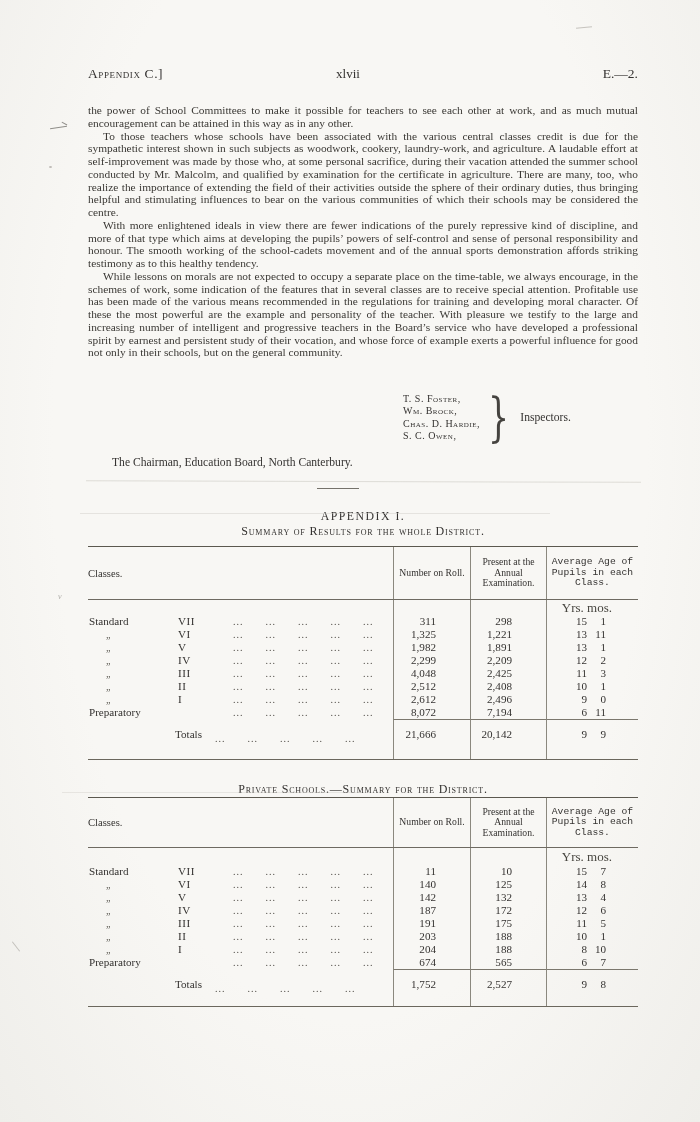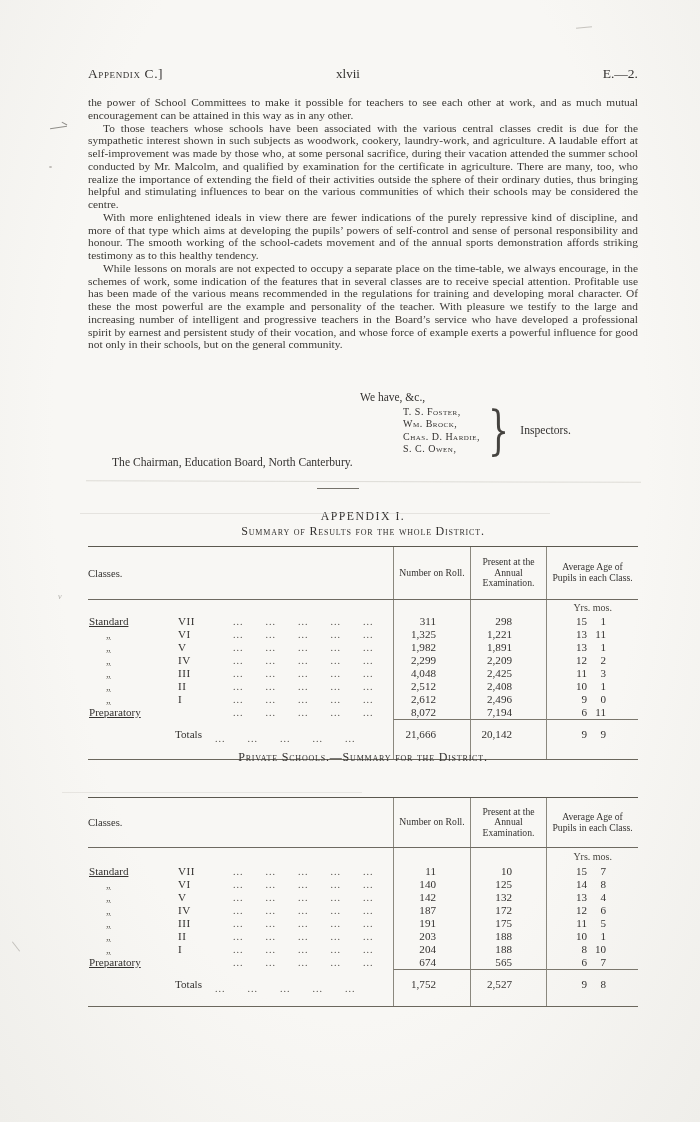--- a/index.html
+++ b/index.html
@@ -14,21 +14,21 @@
   .sc { font-variant:small-caps; }
 
   
   .running-head { position:absolute; top:66px; left:88px; width:550px;
     display:flex; justify-content:space-between; align-items:baseline; }
   .rh-left { font-size:13.5px; letter-spacing:.6px; }
   .rh-center { font-size:13px; position:absolute; left:0; right:30px; text-align:center; }
   .rh-right { font-size:13.5px; }
 
   
-  .body-copy { position:absolute; top:96px; left:88px; width:550px;
+  .body-copy { position:absolute; top:104px; left:88px; width:550px;
     font-size:11.4px; line-height:12.75px; text-align:justify; color:#3a3834; }
   .body-copy p.indent { text-indent:15px; }
 
   
   .closing { position:absolute; top:391px; left:88px; width:550px; font-size:11.5px; }
   .we-have { margin-left:272px; line-height:13px; }
   .sig-row { display:flex; margin-left:315px; margin-top:2px; }
   .sig-names { display:flex; flex-direction:column; }
   .sig-name { font-variant:small-caps; font-size:10px; line-height:12.4px; letter-spacing:.5px; }
   .sig-brace { font-family:"DejaVu Serif",serif; font-size:46px; line-height:49px; font-weight:300;
@@ -36,46 +36,46 @@
   .sig-role { align-self:center; margin-left:7px; font-size:11.6px; }
   .addressee { position:absolute; top:456px; left:112px; font-size:11.6px; }
 
   .divider { position:absolute; top:488px; left:317px; width:42px; height:0;
     border-top:1.5px solid #75726b; }
 
   
   .sec-head { position:absolute; left:88px; width:550px; text-align:center; }
   .app1-title { top:509px; font-size:11.8px; letter-spacing:1.5px; }
   .app1-sub { top:524px; font-size:12px; letter-spacing:.8px; }
-  .ps-title { top:750px; font-size:12px; letter-spacing:.8px; }
+  .ps-title { top:782px; font-size:12px; letter-spacing:.8px; }
 
   
   .rtable { position:absolute; left:88px; width:550px; display:flex; flex-direction:column;
     border-top:1.1px solid #5b584f; border-bottom:1.1px solid #6b675d; }
   #table1 { top:546px; height:214px; }
   #table2 { top:797px; height:210px; }
   .t-head { display:flex; border-bottom:1px solid #6e6a61; align-items:center; }
   #table1 .t-head { height:53px; } #table2 .t-head { height:50px; }
   .h-classes { width:305px; text-align:left; font-size:10.6px; }
   .h-cell { font-size:9.7px; line-height:10.6px; text-align:center; padding:0 4px;
     border-left:1px solid #8b887e; align-self:stretch; display:flex; align-items:center; justify-content:center; }
-  .h-roll { width:77px; } .h-present { width:76px; } .h-age { width:92px; }
+  .h-roll { width:77px; } .h-present { width:76px; } .h-age { width:92px;font-family:Liberation Mono, monospace; }
 
   .t-body { display:flex; flex-direction:column; flex:1; }
   .t-row { display:flex; font-size:11.1px; line-height:13px; }
   .c-classes { width:305px; display:flex; overflow:hidden; }
   .c-num { width:77px; border-left:1px solid #8b887e; text-align:right; padding-right:34px; }
   .c-num.present { width:76px; }
   .c-age { width:92px; border-left:1px solid #8b887e; display:flex; justify-content:flex-end; padding-right:32px; }
   .yrs { width:24px; text-align:right; } .mos { width:19px; text-align:right; }
-  .unit-row { font-size:10px; line-height:15px; color:#47453f;text-align:center; }
+  .unit-row { font-size:13px; line-height:15px; color:#47453f;text-align:center; }
   #table2 .unit-row { line-height:17px; }
   .unit-row .c-age { padding-right:26px; }
   .cls-label { display:flex; width:132px; flex-shrink:0; padding-left:1px; }
-  .cls-prefix { flex:1;text-decoration:underline; } .cls-prefix.ditto { padding-left:17px; font-size:10px; color:#55524b; }
+  .cls-prefix { flex:1; } .cls-prefix.ditto { padding-left:17px; font-size:10px; color:#55524b; }
   .cls-numeral { width:42px; letter-spacing:.5px; }
   .leaders { flex:1; overflow:hidden; white-space:pre; padding-left:13px;
     letter-spacing:1px; color:#504d46; font-size:10px; line-height:13px; }
   .totals-row { flex:1; }
   .totals-row .c-num, .totals-row .c-age { border-top:1px solid #7b776d; padding-top:8px; }
   .totals-row .c-classes { padding-top:9px; }
   .totals-label { margin-left:87px; }
   .totals-row .leaders { padding-top:0; margin-top:0; line-height:22px; }
 
   
@@ -104,21 +104,20 @@
   </div>
 
   <div class="body-copy">
     <p>the power of School Committees to make it possible for teachers to see each other at work, and as much mutual encouragement can be attained in this way as in any other.</p>
     <p class="indent">To those teachers whose schools have been associated with the various central classes credit is due for the sympathetic interest shown in such subjects as woodwork, cookery, laundry-work, and agriculture.  A laudable effort at self-improvement was made by those who, at some personal sacrifice, during their vacation attended the summer school conducted by Mr. Malcolm, and qualified by examination for the certificate in agriculture.  There are many, too, who realize the importance of extending the field of their activities outside the sphere of their ordinary duties, thus bringing helpful and stimulating influences to bear on the various communities of which their schools may be considered the centre.</p>
     <p class="indent">With more enlightened ideals in view there are fewer indications of the purely repressive kind of discipline, and more of that type which aims at developing the pupils’ powers of self-control and sense of personal responsibility and honour.  The smooth working of the school-cadets movement and of the annual sports demonstration affords striking testimony as to this healthy tendency.</p>
     <p class="indent">While lessons on morals are not expected to occupy a separate place on the time-table, we always encourage, in the schemes of work, some indication of the features that in several classes are to receive special attention.  Profitable use has been made of the various means recommended in the regulations for training and developing moral character.  Of these the most powerful are the example and personality of the teacher.  With pleasure we testify to the large and increasing number of intelligent and progressive teachers in the Board’s service who have developed a professional spirit by earnest and persistent study of their vocation, and whose force of example exerts a powerful influence for good not only in their schools, but on the general community.</p>
   </div>
 
   <div class="closing">
-    <div class="we-have">We have, &amp;c.,</div>
     <div class="sig-row">
       <div class="sig-names">
         <span class="sig-name">T. S. Foster,</span>
         <span class="sig-name">Wm. Brock,</span>
         <span class="sig-name">Chas. D. Hardie,</span>
         <span class="sig-name">S. C. Owen,</span>
       </div>
       <span class="sig-brace">}</span>
       <span class="sig-role">Inspectors.</span>
     </div>

